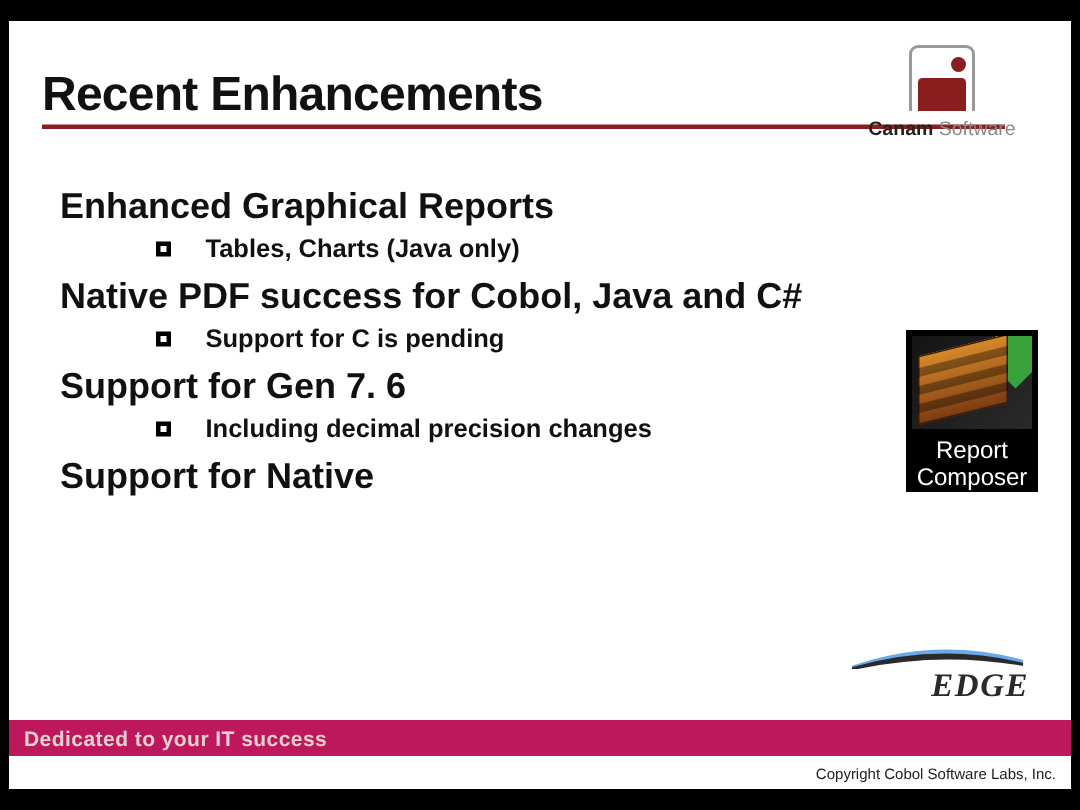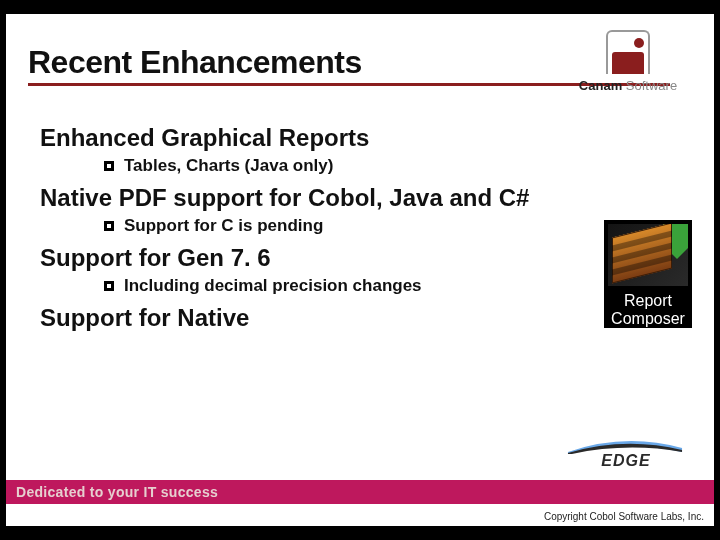--- a/index.html
+++ b/index.html
@@ -86,21 +86,21 @@
   }
   .h2 {
     font-weight: 700;
     font-size: 24px;
     color: #111;
     margin-bottom: 4px;
   }
   .bullet-line {
     display: flex;
     align-items: center;
-    gap: 10px;
+    gap: 23px;
     margin: 0 0 8px 64px;
     font-weight: 700;
     font-size: 17px;
     color: #111;
   }
   .sq-bullet {
     width: 10px; height: 10px;
     background: #000;
     position: relative;
     flex: 0 0 10px;
@@ -160,27 +160,27 @@
     bottom: 56px;
     width: 120px;
     text-align: right;
   }
   .edge-logo .swoosh {
     width: 118px; height: 16px;
     margin-bottom: -2px;
   }
   .edge-logo .swoosh svg { display:block; }
   .edge-logo .word {
-    font-family: Liberation Sans, sans-serif;
+    font-family: Liberation Serif, serif;
     font-weight: 900;
     font-style: italic;
-    font-size: 16px;
+    font-size: 22px;
     letter-spacing: 1px;
     color: #2a2a2a;
-    text-align: center;
+    text-align: right;
   }
 
   .footer-bar {
     position: absolute;
     left: 0; right: 0; bottom: 22px;
     height: 24px;
     background: #be185d;
     color: #e6cfcf;
     font-family: "Arial Narrow", Arial, sans-serif;
     font-weight: 700;
@@ -220,21 +220,21 @@
   </div>
 
   <div class="content">
 
     <div class="h2">Enhanced Graphical Reports</div>
     <div class="bullet-line">
       <span class="sq-bullet"></span>
       <span>Tables, Charts (Java only)</span>
     </div>
 
-    <div class="h2">Native PDF support for Cobol, Java and C#</div>
+    <div class="h2">Native PDF success for Cobol, Java and C#</div>
     <div class="bullet-line">
       <span class="sq-bullet"></span>
       <span>Support for C is pending</span>
     </div>
 
     <div class="h2">Support for Gen 7. 6</div>
     <div class="bullet-line">
       <span class="sq-bullet"></span>
       <span>Including decimal precision changes</span>
     </div>

